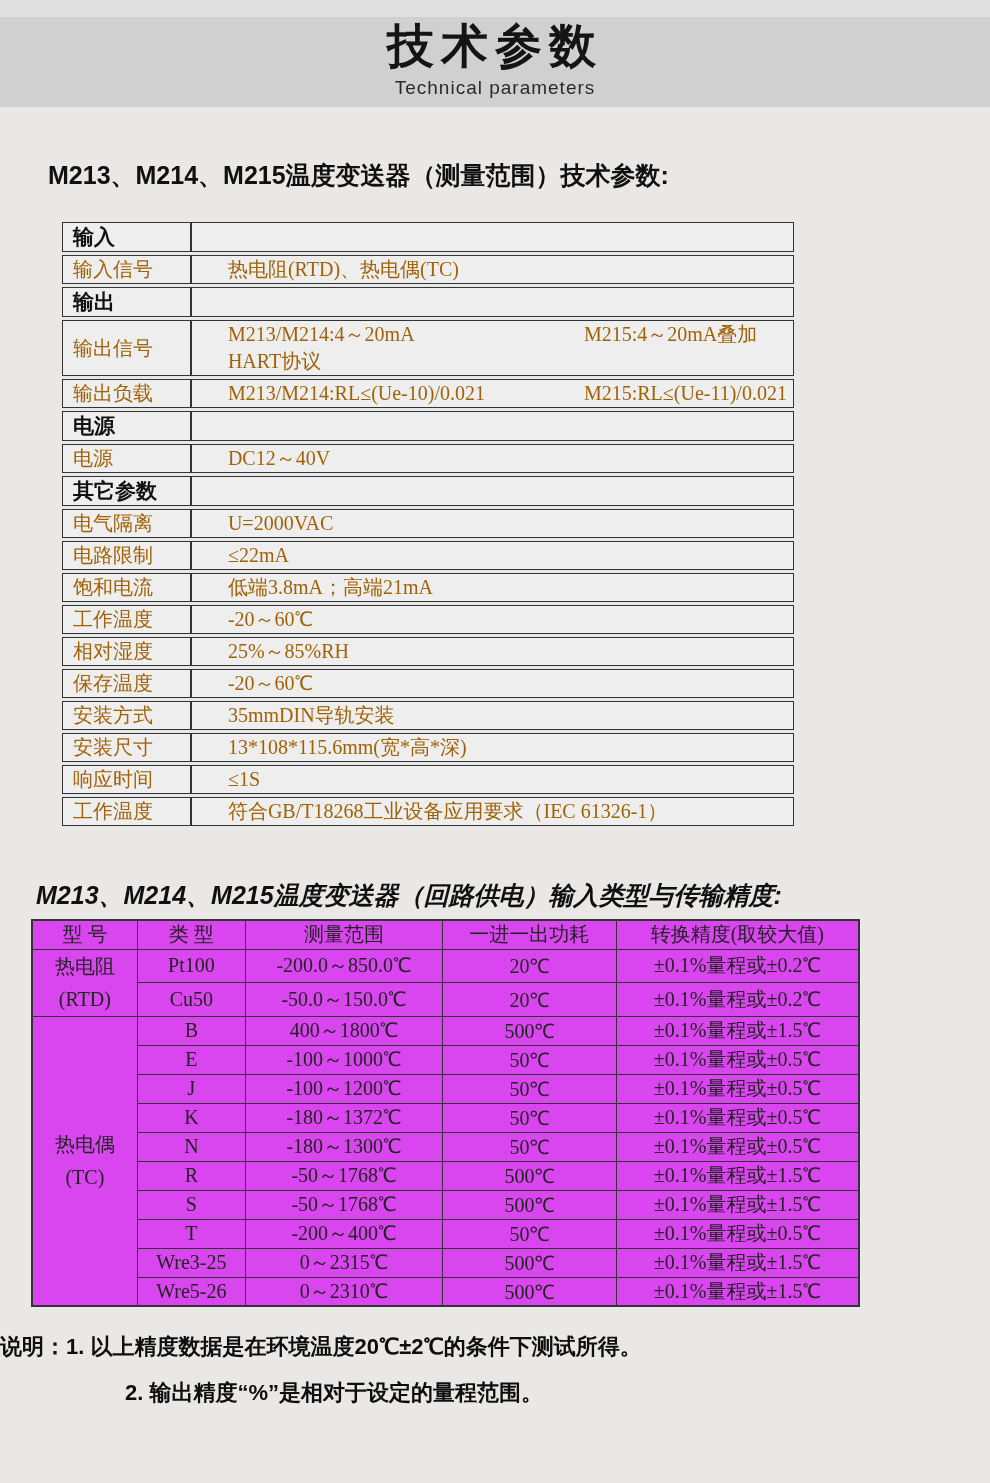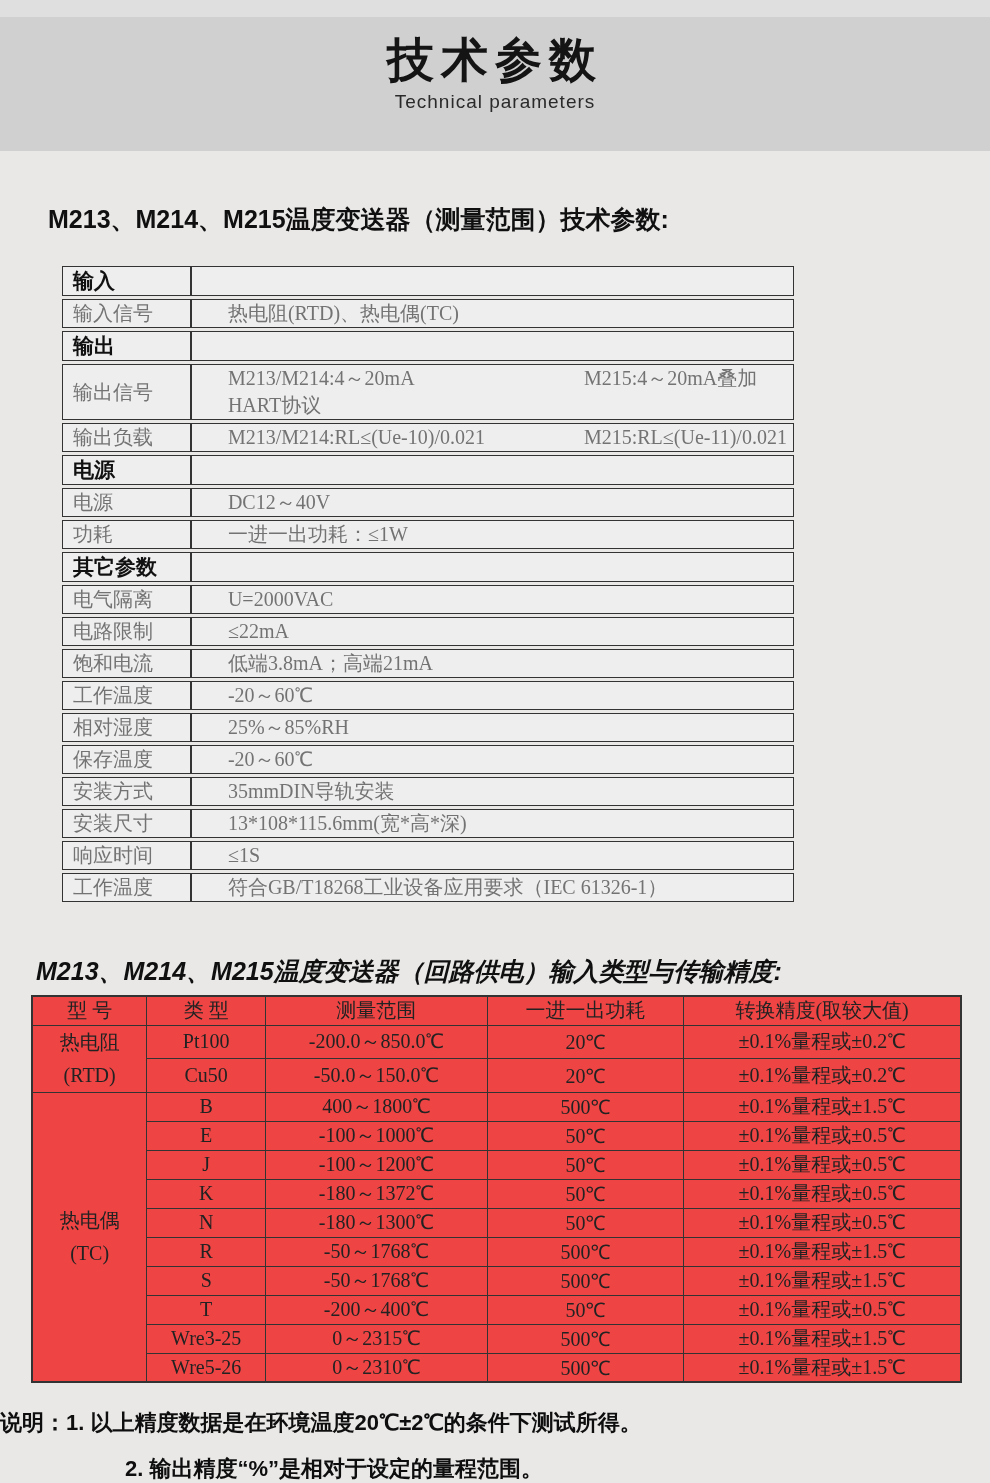--- a/index.html
+++ b/index.html
@@ -9,24 +9,23 @@
     background: #e9e8e7;
     font-family: "Liberation Sans", sans-serif;
     color: #1c1c1c;
     position: relative;
   }
   .top-strip {
     height: 17px;
     background: #e0dfdf;
   }
   .band {
-    height: 134px;
+    height: 90px;
     background: #d1d0d0;
     text-align: center;
-    padding-top: 14px;
   }
   .band .title {
     font-size: 47px;
     font-weight: 700;
     letter-spacing: 7px;
     color: #141414;
     line-height: 58px;
   }
   .band .subtitle {
     font-size: 19px;
@@ -56,39 +55,39 @@
     width: 732px;
     border-collapse: separate;
     border-spacing: 0 3px;
     font-family: "Liberation Serif", serif;
   }
   table.t1 td {
     height: 23px;
     border: 1px solid #333;
     background: #efeeee;
     font-size: 20px;
-    color: #737373;
+    color: #a16207;
     vertical-align: middle;
   }
   table.t1 td.lbl { padding-left: 10px; }
   table.t1 td.val { padding-left: 36px; }
   table.t1 tr.section td.lbl {
     font-family: "Liberation Sans", sans-serif;
     font-weight: 700;
     font-size: 21px;
     color: #111;
   }
   table.t1 .v1 { display: inline-block; width: 356px; }
   
   table.t2 {
     margin: 6px 0 7px 31px;
-    width: 931px;
+    width: 829px;
     border-collapse: collapse;
     font-family: "Liberation Serif", serif;
-    background: #ef4444;
+    background: #d946ef;
   }
   table.t2 td, table.t2 th {
     border: 1px solid #333;
     height: 29px;
     font-size: 20px;
     font-weight: 400;
     text-align: center;
     vertical-align: middle;
     color: #222;
   }
@@ -145,24 +144,20 @@
       <td class="val"><span class="v1">M213/M214:RL≤(Ue-10)/0.021</span><span>M215:RL≤(Ue-11)/0.021</span></td>
     </tr>
     <tr class="section">
       <td class="lbl">电源</td>
       <td class="val"></td>
     </tr>
     <tr>
       <td class="lbl">电源</td>
       <td class="val">DC12～40V</td>
     </tr>
-    <tr>
-      <td class="lbl">功耗</td>
-      <td class="val">一进一出功耗：≤1W</td>
-    </tr>
     <tr class="section">
       <td class="lbl">其它参数</td>
       <td class="val"></td>
     </tr>
     <tr>
       <td class="lbl">电气隔离</td>
       <td class="val">U=2000VAC</td>
     </tr>
     <tr>
       <td class="lbl">电路限制</td>

